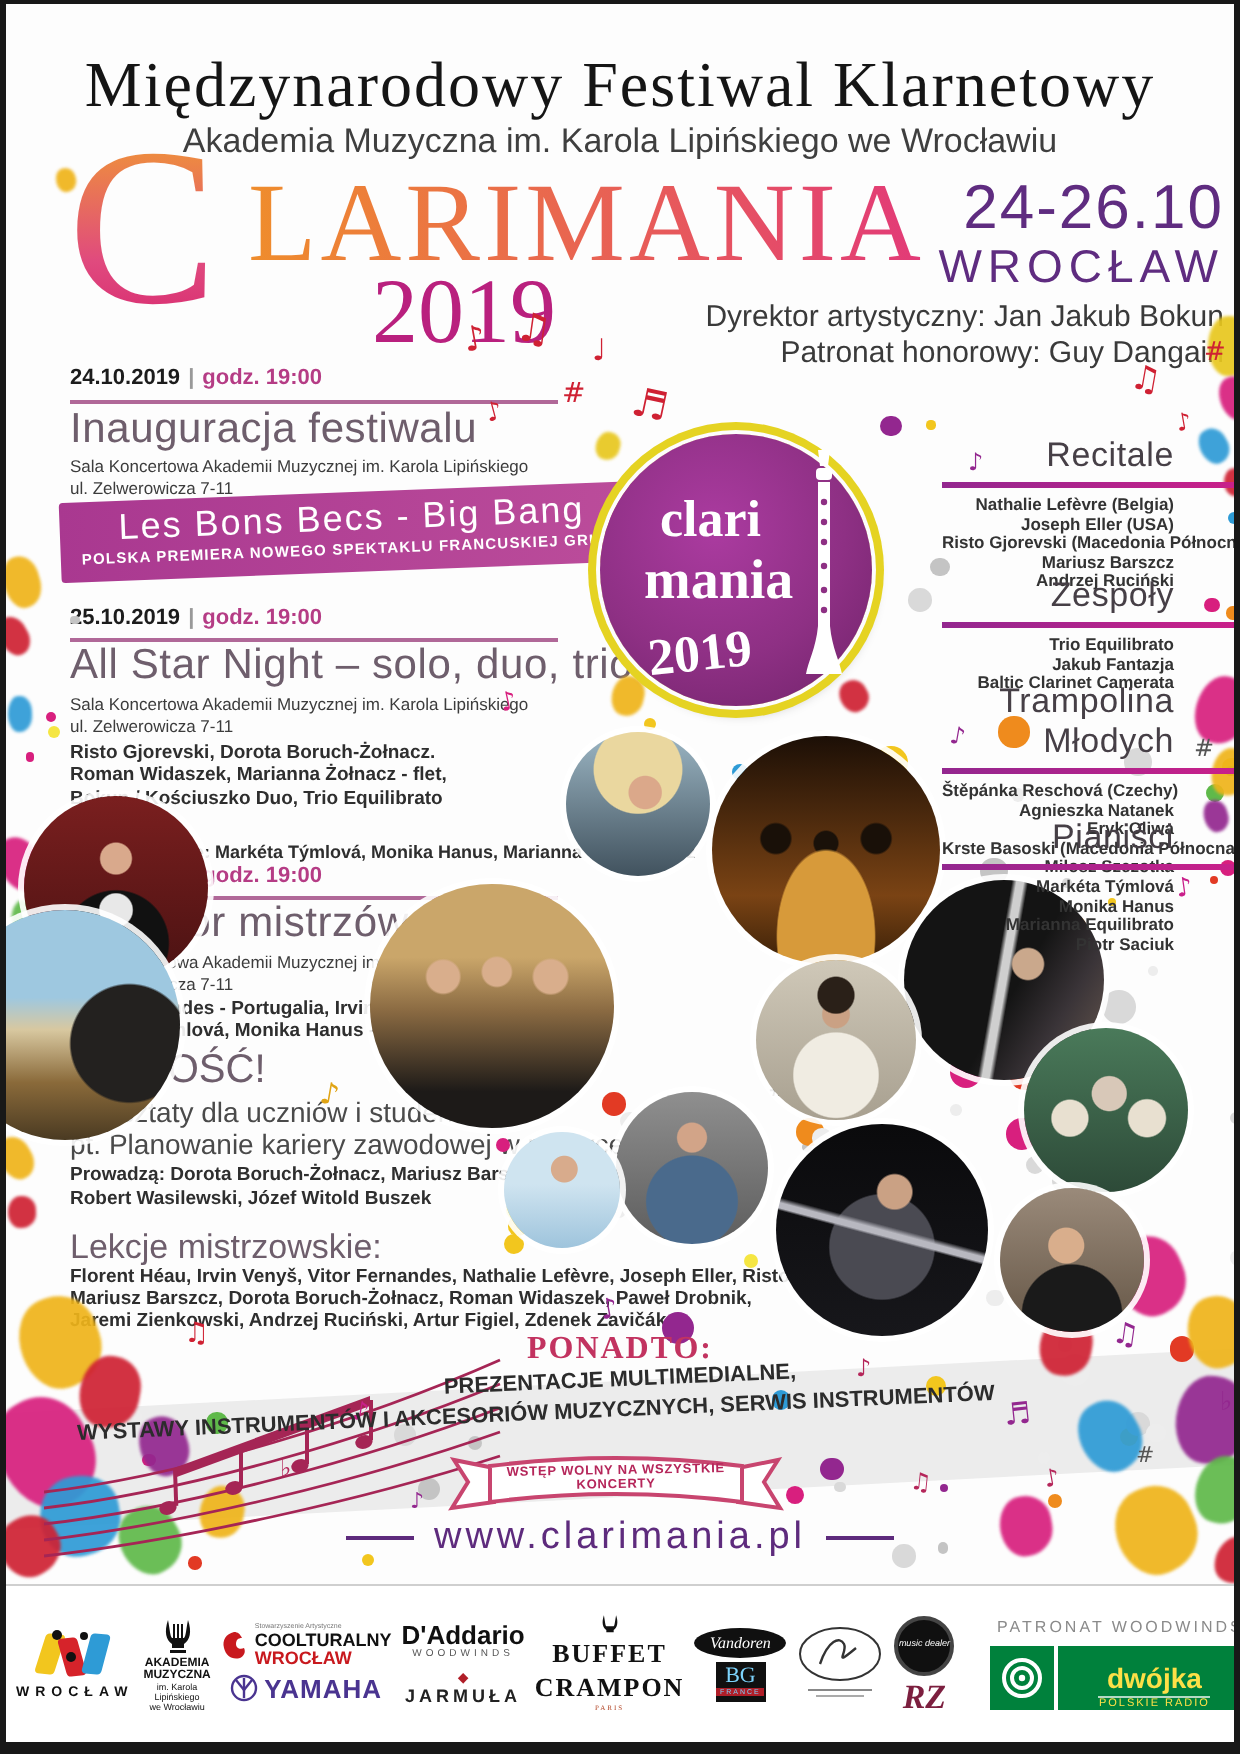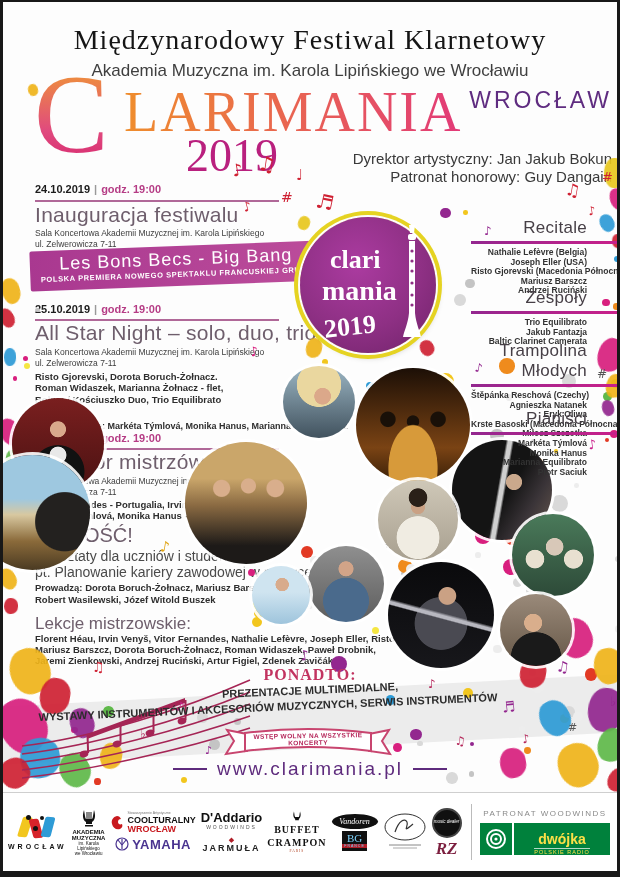--- a/index.html
+++ b/index.html
@@ -4,21 +4,21 @@
 <style>
   html,body{margin:0;padding:0;background:#555;}
   #poster{position:relative;width:620px;height:877px;background:#fdfdfd;overflow:hidden;
           font-family:"Liberation Sans",sans-serif;color:#222;}
   .abs{position:absolute;}
   .frame{position:absolute;inset:0;z-index:40;pointer-events:none;
          border-left:3px solid #181818;border-right:3px solid #181818;
          border-top:2px solid #181818;border-bottom:6px solid #181818;}
   
   .main-title{left:0;right:0;top:24px;text-align:center;font-family:"Liberation Serif",serif;
-              font-size:28px;letter-spacing:1px;color:#151515;}
+              font-size:32px;letter-spacing:1px;color:#151515;}
   .sub-title{left:0;right:0;top:61px;text-align:center;font-size:17px;color:#3f3f3f;}
   .grad-c{left:34px;top:58px;font-family:"Liberation Serif",serif;font-size:112px;line-height:1;
           background:linear-gradient(180deg,#f2a12b,#e04a7e 65%,#d6256e);
           -webkit-background-clip:text;background-clip:text;-webkit-text-fill-color:transparent;color:transparent;}
   .grad-rest{left:124px;top:84px;font-family:"Liberation Serif",serif;font-size:56px;line-height:1;letter-spacing:2px;
           background:linear-gradient(90deg,#ef8d2c,#e23a78);
           -webkit-background-clip:text;background-clip:text;-webkit-text-fill-color:transparent;color:transparent;}
   .logo-year{left:186px;top:133px;font-family:"Liberation Serif",serif;font-size:46px;line-height:1;color:#b9207e;}
   .hdr-right{right:8px;top:88px;text-align:right;color:#5f2c80;}
   .hdr-dates{font-size:31px;line-height:1.05;letter-spacing:1px;}
@@ -129,21 +129,21 @@
   .cool-txt{line-height:1.05;}
   .cool-sm{font-size:3.5px;color:#777;}
   .cool-b{font-size:9px;font-weight:bold;color:#111;}
   .cool-r{font-size:9px;font-weight:bold;color:#c8191e;}
   .yamaha{display:flex;align-items:center;gap:3px;color:#4a3490;font-weight:bold;font-size:13px;letter-spacing:.5px;}
   .dadd{font-size:13px;font-weight:bold;color:#101010;line-height:1;}
   .woodw{font-size:5px;letter-spacing:2px;color:#555;}
   .jarm{font-size:9px;letter-spacing:2px;color:#222;font-weight:bold;}
   .jarm-d{color:#b01e28;font-size:7px;line-height:1;}
   .buf{text-align:center;color:#111;font-family:"Liberation Serif",serif;line-height:1.1;}
-  .buf-b{font-size:10px;font-weight:bold;letter-spacing:1px;}
+  .buf-b{font-size:13px;font-weight:bold;letter-spacing:1px;}
   .buf-p{font-size:3.5px;color:#b04020;letter-spacing:1px;}
   .vand{width:46px;height:15px;background:#101010;border-radius:50%;display:flex;align-items:center;justify-content:center;}
   .vand span{color:#fff;font-family:"Liberation Serif",serif;font-style:italic;font-size:8px;}
   .bgbox{width:25px;height:20px;background:#101010;color:#7dd3fc;display:flex;flex-direction:column;align-items:center;justify-content:center;}
   .bgbox .bg-t{font-family:"Liberation Serif",serif;font-size:11px;line-height:1;}
   .bgbox .bg-f{font-size:3.5px;letter-spacing:1px;background:#b01e28;padding:0 2px;}
   .mdl{width:26px;height:26px;border-radius:50%;background:#101010;border:2px solid #444;display:flex;align-items:center;justify-content:center;text-align:center;}
   .mdl span{color:#fff;font-size:4.5px;font-style:italic;line-height:1.1;}
   .rz{font-family:"Liberation Serif",serif;font-style:italic;font-weight:bold;font-size:17px;color:#7c1f3f;line-height:1;}
   .fdiv{width:1px;height:56px;background:#bbb;margin:0 4px;}
@@ -164,20 +164,21 @@
 
 <div id="poster">
   <div class="frame"></div>
 
   <div class="abs main-title">Międzynarodowy Festiwal Klarnetowy</div>
   <div class="abs sub-title">Akademia Muzyczna im. Karola Lipińskiego we Wrocławiu</div>
   <div class="abs grad-c">C</div>
   <div class="abs grad-rest">LARIMANIA</div>
   <div class="abs logo-year">2019</div>
   <div class="abs hdr-right">
+    <div class="hdr-dates">24-26.10</div>
     <div class="hdr-city">WROCŁAW</div>
   </div>
   <div class="abs hdr-dir">
     <div>Dyrektor artystyczny: Jan Jakub Bokun</div>
     <div>Patronat honorowy: Guy Dangain</div>
   </div>
 
   <div class="abs dateline" style="left:35px;top:183px;">
     <span class="d">24.10.2019</span><span class="s">|</span><span class="t">godz. 19:00</span>
   </div>

